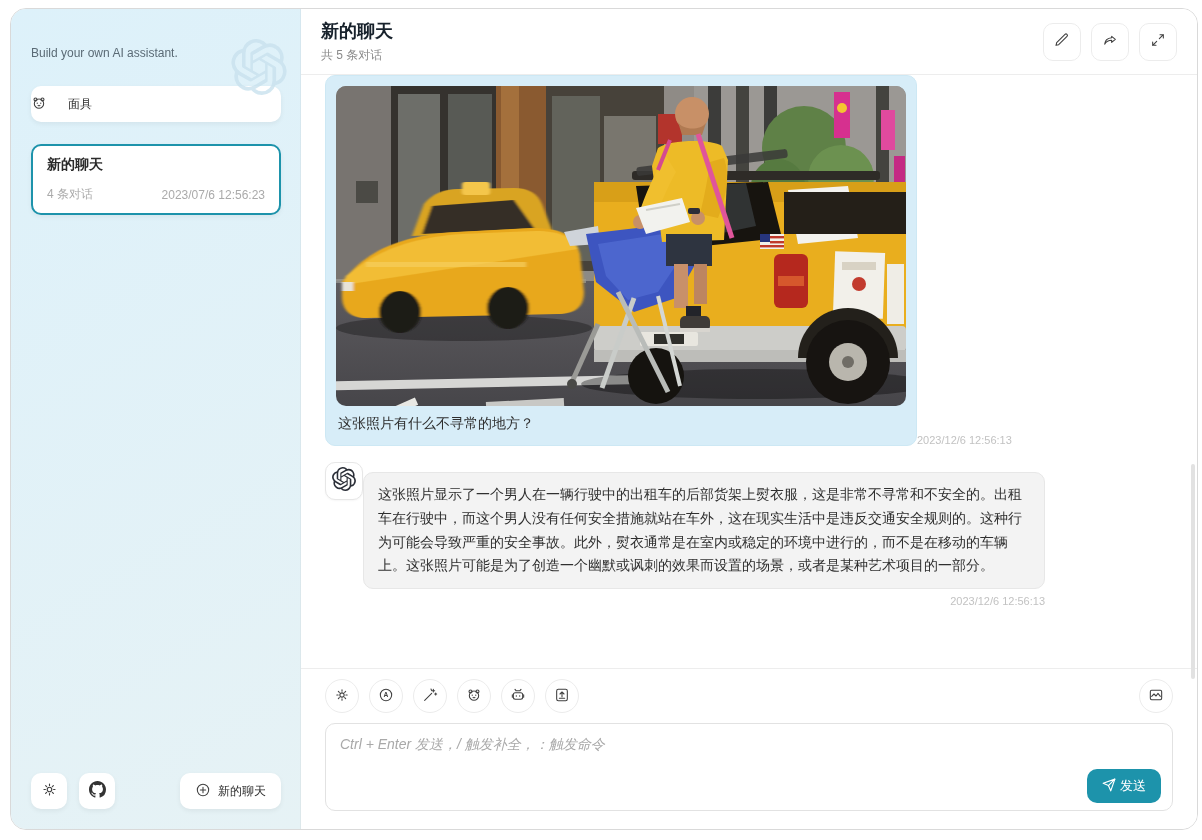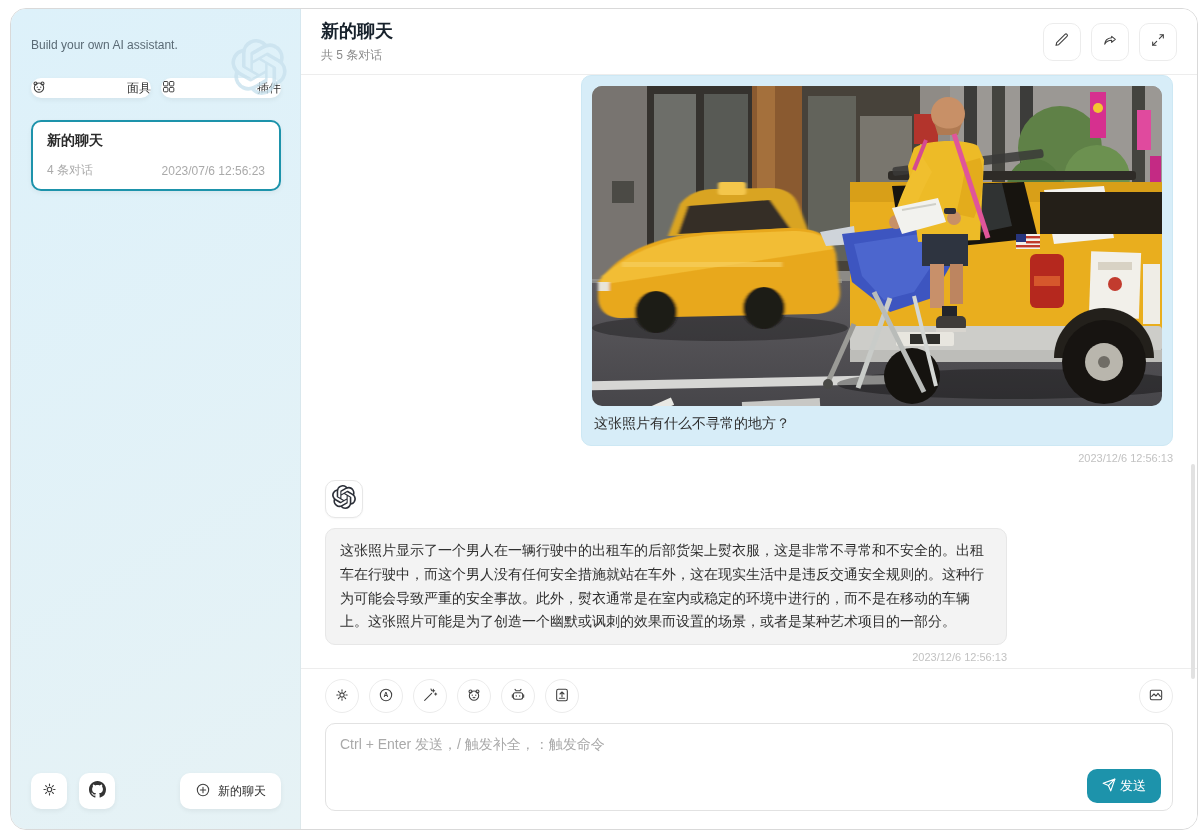--- a/index.html
+++ b/index.html
@@ -5,25 +5,25 @@
   * { box-sizing: border-box; margin: 0; padding: 0; }
   html,body { width:1202px; height:840px; background:#fff; font-family:"Liberation Sans",sans-serif; }
   .window { position:absolute; left:10px; top:8px; width:1188px; height:822px;
             border:1px solid #d9d9d9; border-radius:16px; display:flex; overflow:hidden; background:#fff; }
 
   
   .sidebar { width:290px; min-width:290px; position:relative; padding:20px;
              background:linear-gradient(150deg,#ddf1fa 0%,#e6f2f5 100%);
              display:flex; flex-direction:column; box-shadow:inset -1px 0 0 rgba(0,0,0,.04); }
   .sb-title { margin-top:16px; font-size:20px; font-weight:bold; color:#1c2733; letter-spacing:.2px; }
-  .sb-sub   { margin-top:9px; font-size:12px; color:#57payload6a76; color:#5a6a75; }
+  .sb-sub   { margin-top:17px; font-size:12px; color:#57payload6a76; color:#5a6a75; }
   .sb-logo  { position:absolute; top:30px; right:14px; opacity:.8; }
   .sb-actions { display:flex; gap:10px; margin-top:26px; }
-  .sb-btn { flex:1; height:20px; background:#fff; border:none; border-radius:10px; cursor:pointer;
-            display:flex; align-items:center; justify-content:space-between; gap:7px;
+  .sb-btn { flex:1; height:36px; background:#fff; border:none; border-radius:10px; cursor:pointer;
+            display:flex; align-items:center; justify-content:flex-start; gap:21px;
             font-size:12px; color:#2d2d2d; box-shadow:0 2px 5px rgba(0,0,0,.06); font-family:inherit; }
   .chat-item { margin-top:22px; background:#fff; border:2px solid #1d93ab; border-radius:10px;
                padding:10px 14px; cursor:pointer; box-shadow:0 2px 5px rgba(0,0,0,.05); }
   .chat-item-title { font-size:14px; font-weight:bold; color:#2b2b2b; }
   .chat-item-meta { display:flex; justify-content:space-between; margin-top:12px; font-size:12px; color:#aaa;align-items:center; }
   .sb-footer { margin-top:auto; display:flex; align-items:center; gap:12px; }
   .sq-btn { width:36px; height:36px; background:#fff; border:none; border-radius:10px; cursor:pointer;
             display:flex; align-items:center; justify-content:center; box-shadow:0 2px 5px rgba(0,0,0,.06); }
   .sb-newchat { margin-left:auto; height:36px; background:#fff; border:none; border-radius:10px; cursor:pointer;
                 display:flex; align-items:center; gap:7px; padding:0 15px; font-size:12px; color:#2d2d2d;
@@ -32,42 +32,42 @@
   
   .main { flex:1; display:flex; flex-direction:column; background:#fff; position:relative; min-width:0; }
   .m-header { padding:10px 20px; border-bottom:1px solid #ededed; display:flex; align-items:center; }
   .h-title { font-size:18px; font-weight:bold; color:#18222c; }
   .h-sub { margin-top:4px; font-size:12px; color:#8a8a8a; }
   .h-actions { margin-left:auto; display:flex; gap:10px; }
   .h-btn { width:38px; height:38px; background:#fff; border:1px solid #ececec; border-radius:10px;
            display:flex; align-items:center; justify-content:center; cursor:pointer; }
 
   .chat-body { flex:1; overflow:hidden; padding:0 24px; }
-  .msg-user { display:flex; flex-direction:column; align-items:flex-end; }
+  .msg-user { display:flex; flex-direction:row; align-items:flex-end; }
   .bubble-user { background:#d7edf8; border:1px solid #cde8f4; border-radius:10px; padding:10px; max-width:594px; }
   .photo { width:570px; height:320px; border-radius:10px; overflow:hidden; display:block; cursor:pointer; }
   .photo svg { display:block; }
   .bubble-user-text { padding:9px 2px 2px; font-size:14px; color:#2f2f2f; }
   .msg-time { margin-top:6px; font-size:11px; color:#c2c2c2; }
-  .msg-bot { margin-top:16px; display:flex; flex-direction:column; align-items:flex-start; }
+  .msg-bot { margin-top:16px; display:flex; flex-direction:row; align-items:flex-start; }
   .avatar { width:38px; height:38px; background:#fff; border:1px solid #e7e7e7; border-radius:10px;
             display:flex; align-items:center; justify-content:center; box-shadow:0 1px 2px rgba(0,0,0,.04); }
   .bot-col { width:682px; }
   .bubble-bot { margin-top:10px; background:#f3f3f3; border:1px solid #e7e7e7; border-radius:10px;
                 padding:10px 14px; font-size:14px; line-height:1.7; color:#2f2f2f; }
   .bot-time { text-align:right; margin-top:6px; font-size:11px; color:#c2c2c2; }
 
   .input-panel { border-top:1px solid #ededed; padding:10px 24px 14px; }
   .toolbar { display:flex; align-items:center; gap:10px; margin-bottom:10px; }
   .tool-btn { width:34px; height:34px; background:#fff; border:1px solid #ececec; border-radius:50%;
               display:flex; align-items:center; justify-content:center; cursor:pointer; }
   .tool-btn.right { margin-left:auto; }
   .input-wrap { position:relative; }
   .input-wrap textarea { width:100%; height:88px; border:1px solid #e2e2e2; border-radius:10px;
-              padding:12px 14px; resize:none; font-family:"Liberation Sans",sans-serif; font-size:14px; color:#303030; outline:none; }
+              padding:12px 14px; resize:none; font-family:"Liberation Sans",sans-serif; font-size:14px; color:#303030; outline:none;font-style:italic; }
   .input-wrap textarea::placeholder { color:#a9a9a9; }
   .send-btn { position:absolute; right:12px; bottom:12px; height:34px; padding:0 15px;
               background:#1d93ab; color:#fff; border:none; border-radius:10px; cursor:pointer;
               display:flex; align-items:center; gap:4px; font-size:13px; font-family:inherit; }
 
   .scroll-thumb { position:absolute; right:2px; top:455px; width:4px; height:215px;
                   background:#e2e2e2; border-radius:2px; cursor:grab; }
 
   .ic { stroke:#404040; stroke-width:1.6; fill:none; stroke-linecap:round; stroke-linejoin:round; }
 </style>
@@ -101,30 +101,20 @@
         </svg>
     </div>
     <div class="sb-sub">Build your own AI assistant.</div>
 
     <div class="sb-actions">
       <button class="sb-btn">
         <span><svg class="ic" width="16" height="16" viewBox="0 0 24 24">
               <use href="#maskface"></use>
             </svg></span>
         <span>面具</span>
-      </button>
-      <button class="sb-btn">
-        <span>
-          <svg class="ic" width="15" height="15" viewBox="0 0 24 24">
-            <rect x="4" y="4" width="7" height="7" rx="1.5"></rect>
-              <rect x="13.5" y="4" width="7" height="7" rx="1.5"></rect>
-            <rect x="4" y="13.5" width="7" height="7" rx="1.5"></rect>
-              <rect x="13.5" y="13.5" width="7" height="7" rx="1.5"></rect>
-          </svg></span>
-        <span>插件</span>
       </button>
     </div>
 
     <div class="chat-item">
       <div class="chat-item-title">新的聊天</div>
       <div class="chat-item-meta">
         <span>4 条对话</span>
         <span>2023/07/6 12:56:23</span>
       </div>
     </div>

